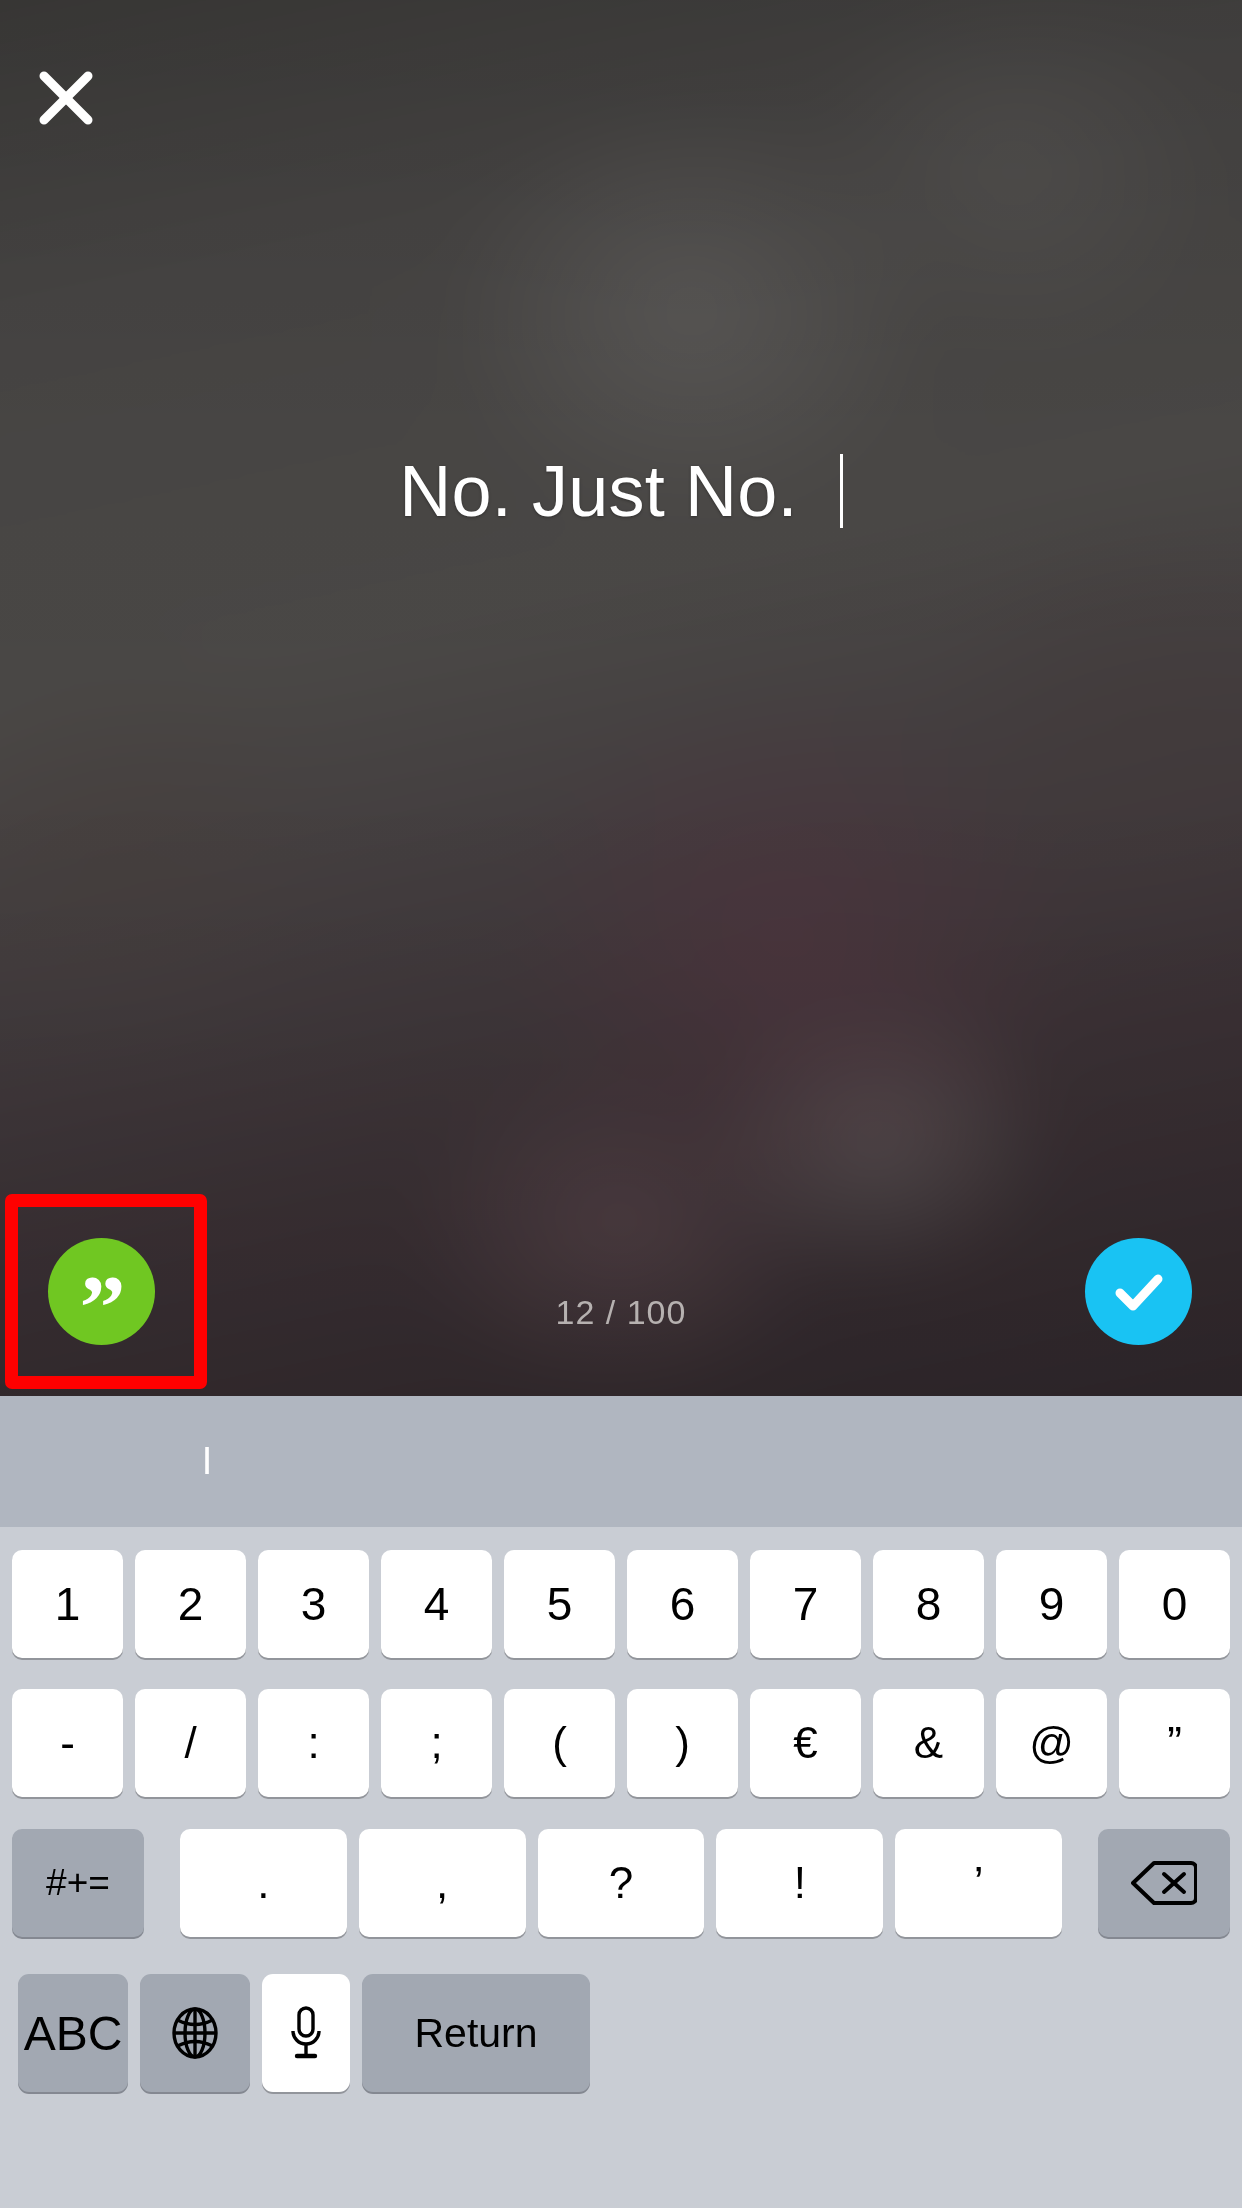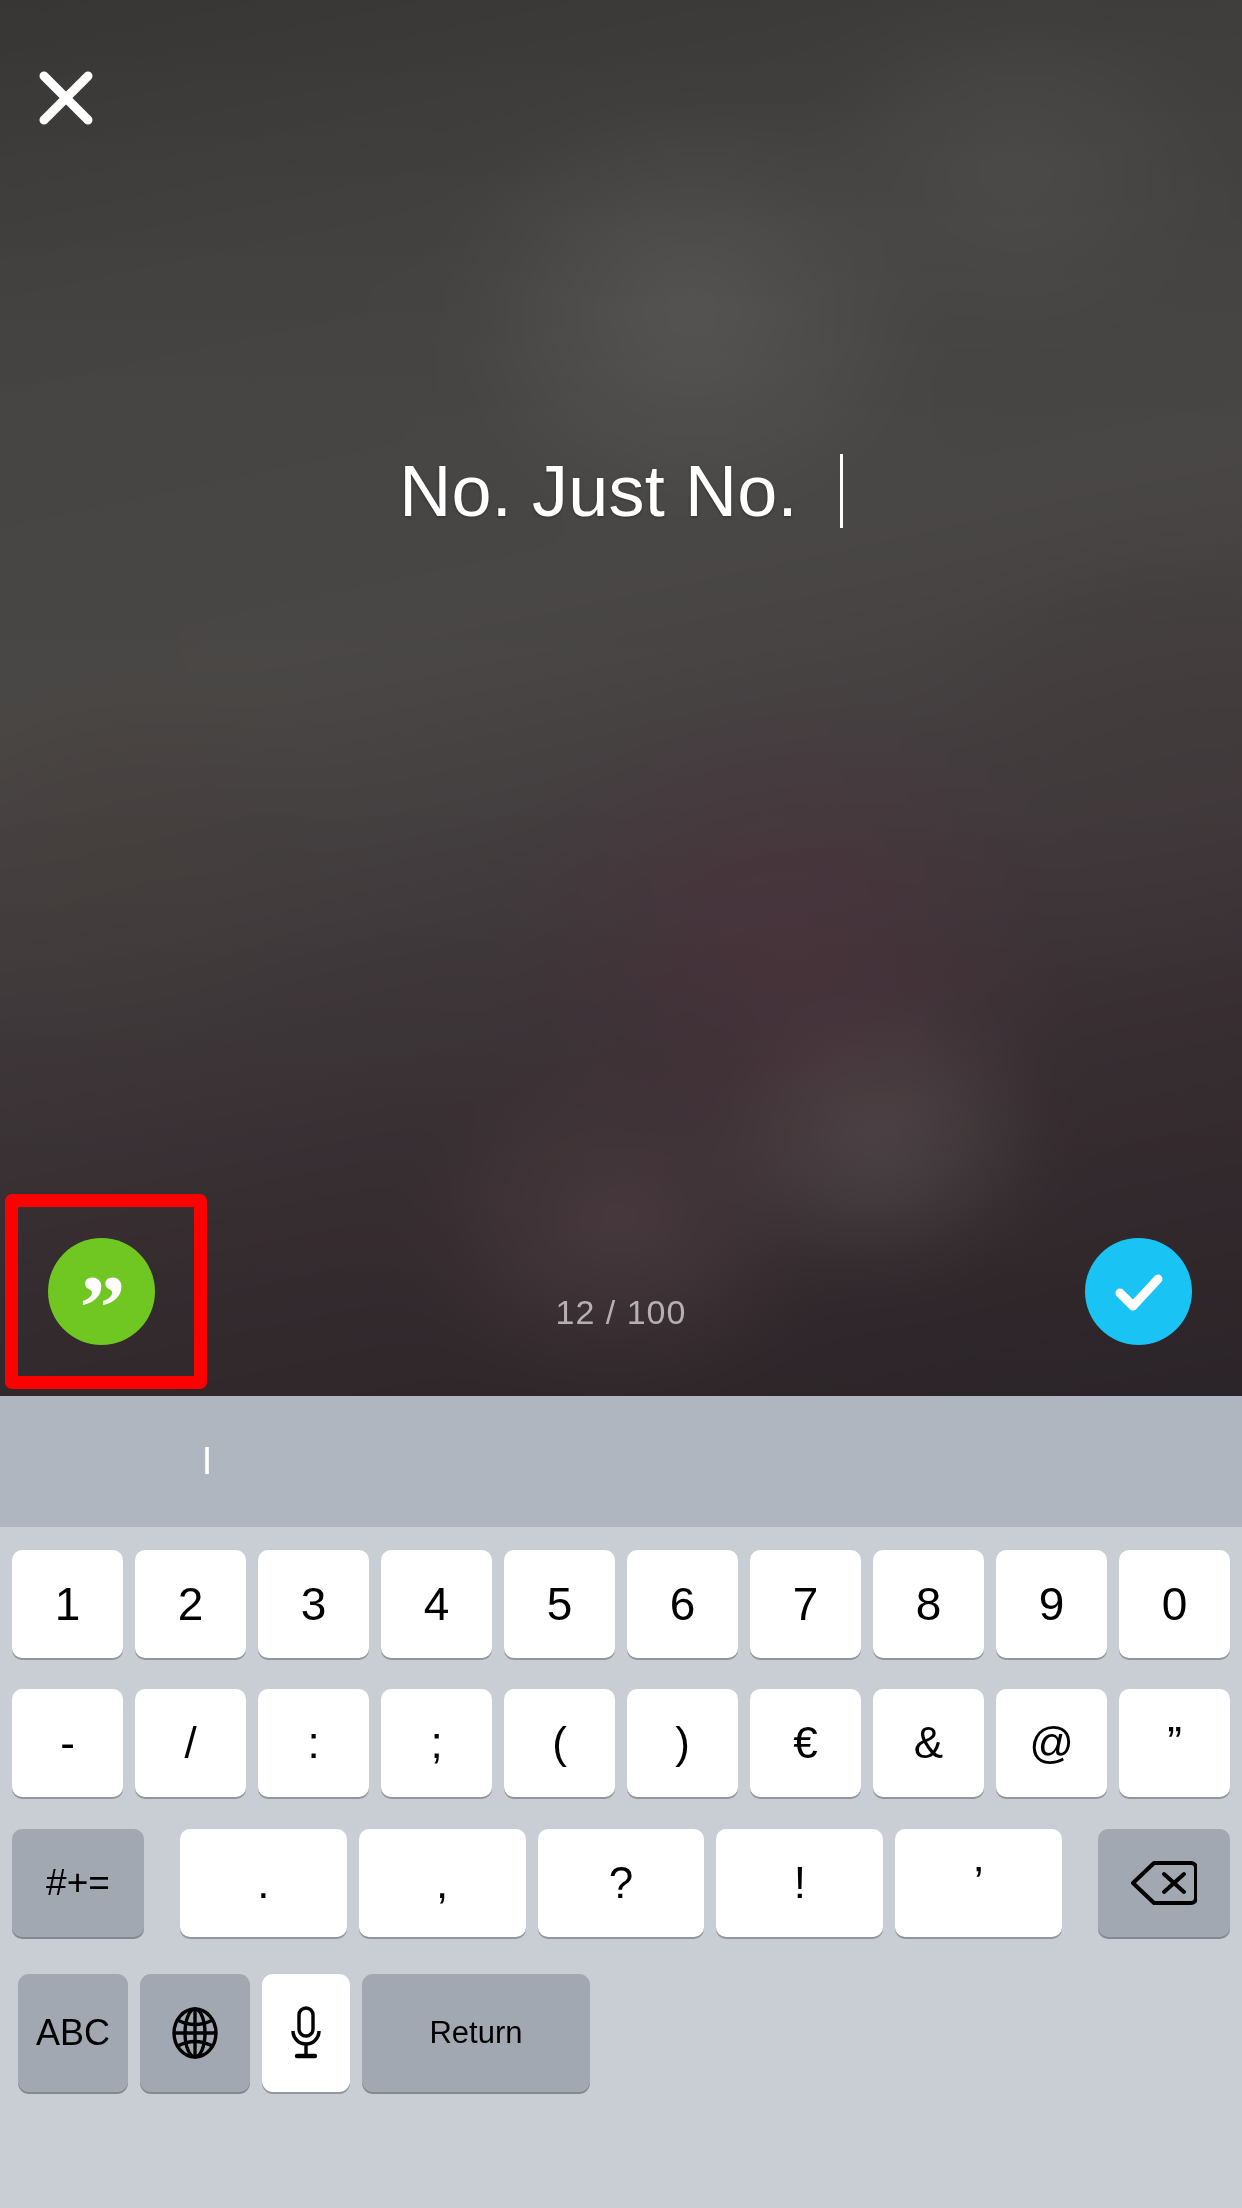--- a/index.html
+++ b/index.html
@@ -179,25 +179,25 @@
     flex: 1 1 0;
   }
   .key.dark {
     background: #a2a8b2;
     box-shadow: 0 2px 0 rgba(124,129,138,0.9);
   }
   .key.sym { font-size: 44px; }
   .key.small-label { font-size: 38px; }
 
   #row-bottom .key { height: 118px; border-radius: 11px; }
-  .key.fn-abc     { flex: 0 0 110px; font-size: 36px; }
+  .key.fn-abc     { flex: 0 0 110px; font-size: 48px; }
   .key.fn-globe   { flex: 0 0 110px; }
   .key.fn-mic     { flex: 0 0 88px; }
   .key.fn-space   { flex: 1 1 auto; font-size: 41px; }
-  .key.fn-return  { flex: 0 0 228px; font-size: 31px; }
+  .key.fn-return  { flex: 0 0 228px; font-size: 41px; }
 
   #row-punct .key.fn-shift { flex: 0 0 132px; font-size: 37px; }
   #row-punct .key.fn-del   { flex: 0 0 132px; }
   #row-punct .spacer { flex: 0 0 24px; }
 
   .icon-svg { display: block; }
 </style>
 </head>
 <body>
 

